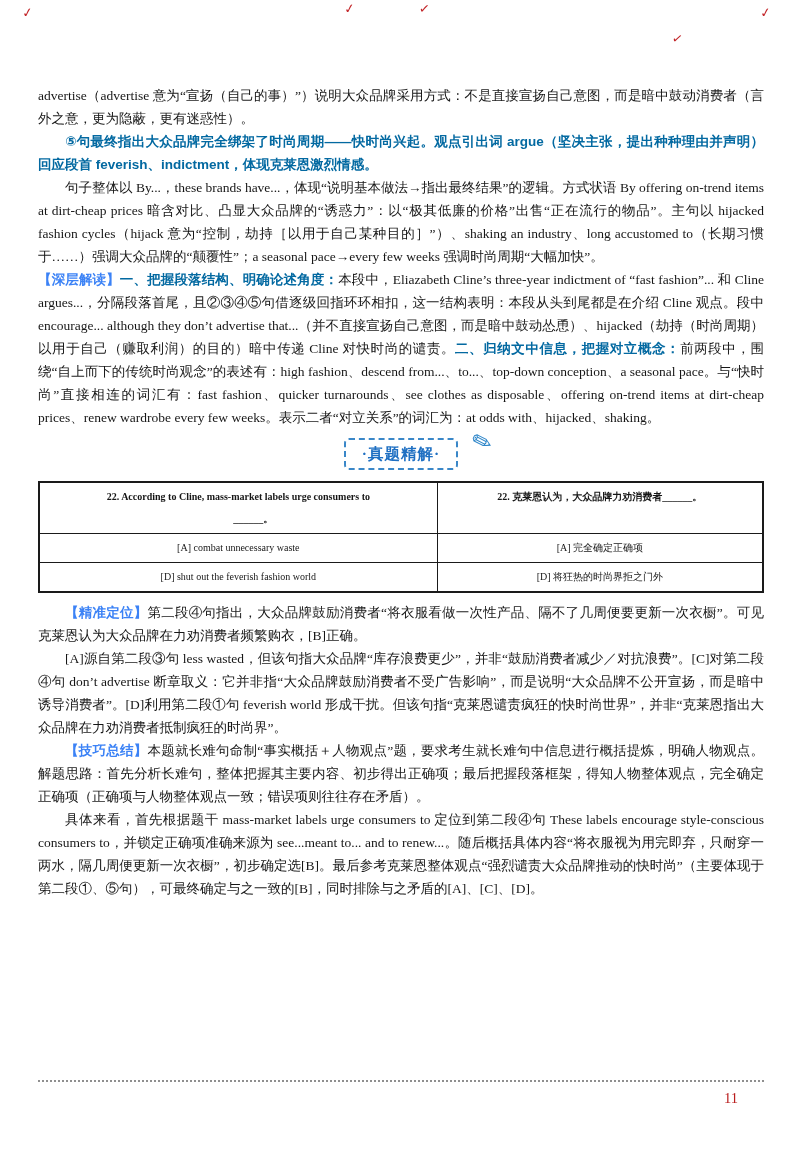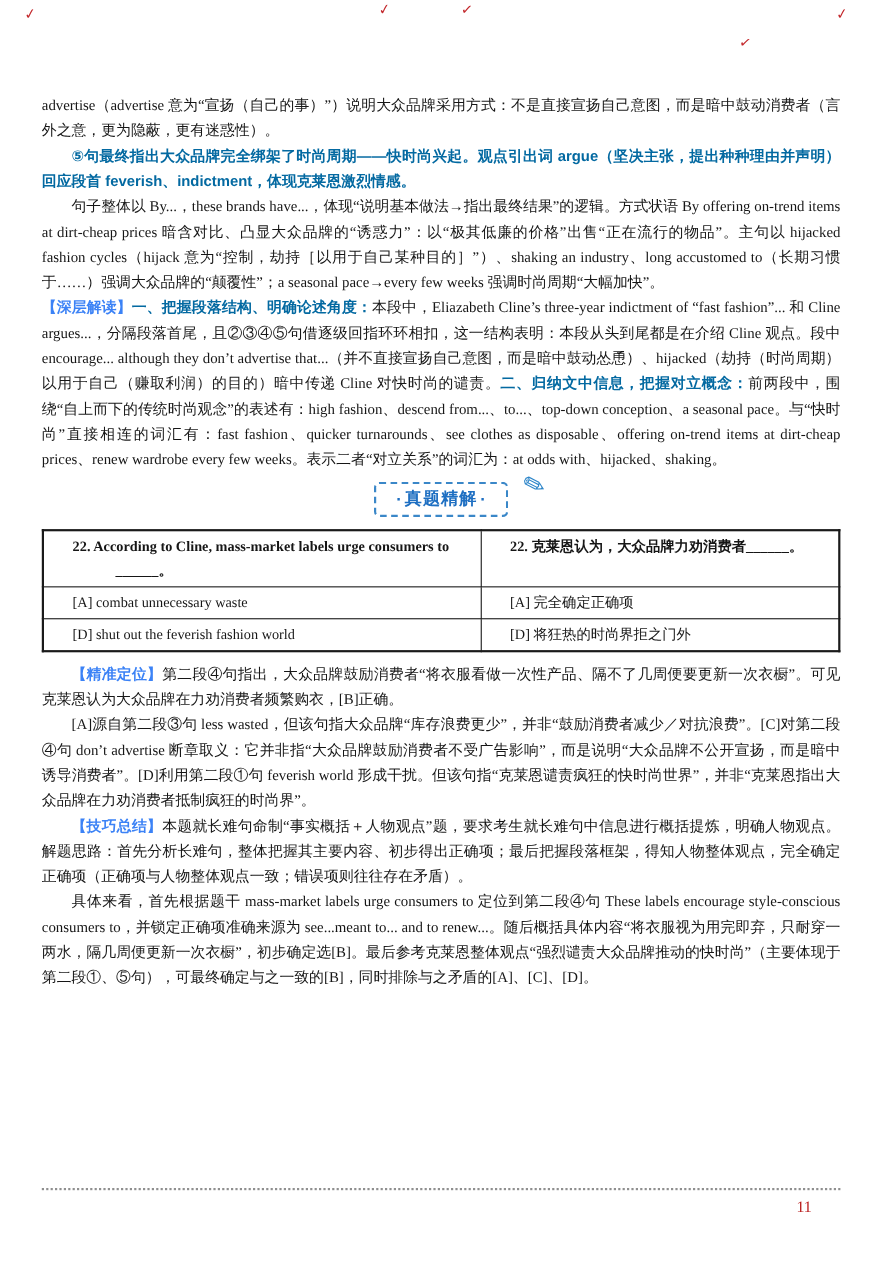--- a/index.html
+++ b/index.html
@@ -37,46 +37,46 @@
     line-height:26px;
   }
   .badge-wrap{position:relative;display:inline-block;}
   .badge{
     display:inline-block;
     border:2px dashed #3a87c8;
     border-radius:5px;
     padding:1px 16px;
     color:#1e6fc2;
     font-weight:bold;
-    font-family:Liberation Mono, monospace;
+    font-family:Liberation Serif, serif;
     font-size:15.5px;
     letter-spacing:1px;
     background:#fff;
   }
   .pen-icon{
     position:absolute;
     right:-34px;top:-9px;
     font-size:24px;
     color:#2e86c9;
     transform:rotate(-18deg);
     font-style:normal;
   }
   table.qtable{
     width:100%;
     border-collapse:collapse;
     margin:2px 0 8px 0;
     border:2px solid #1a1a1a;
   }
   table.qtable td{
     border:1px solid #1a1a1a;
-    padding:3px 26px;
+    padding:3px 8px;
     vertical-align:top;
-    font-size:13px;
+    font-size:10px;
     line-height:22px;
-    text-align:left;
+    text-align:center;
   }
   .q-row td{font-weight:bold;}
   .q-en{white-space:pre-line;}
   .footer{margin-top:auto;}
   .dotted{border-top:2px dotted #8f8f8f;height:0;}
   .pagenum{
     text-align:right;
     padding:5px 26px 0 0;
     font-size:14.5px;
     color:#b91c1c;

